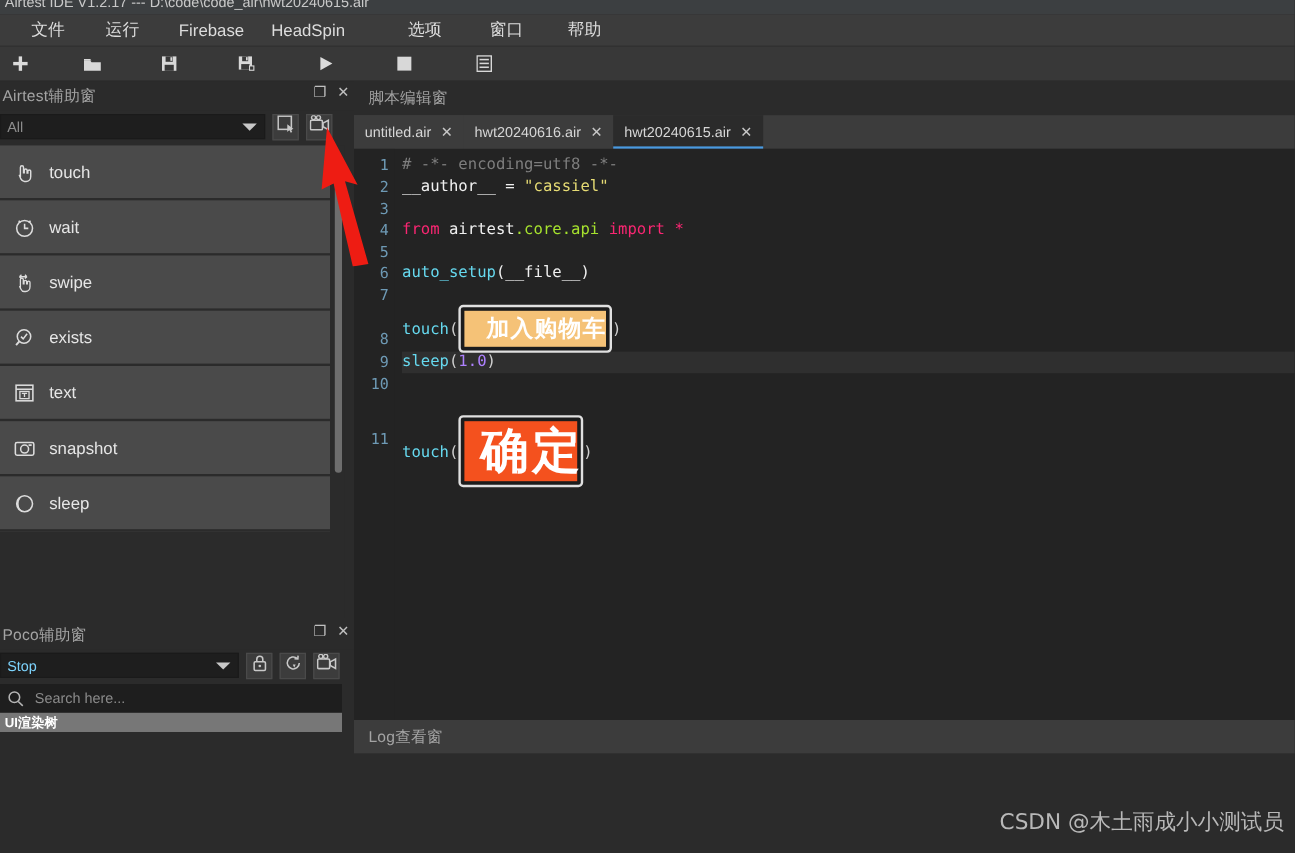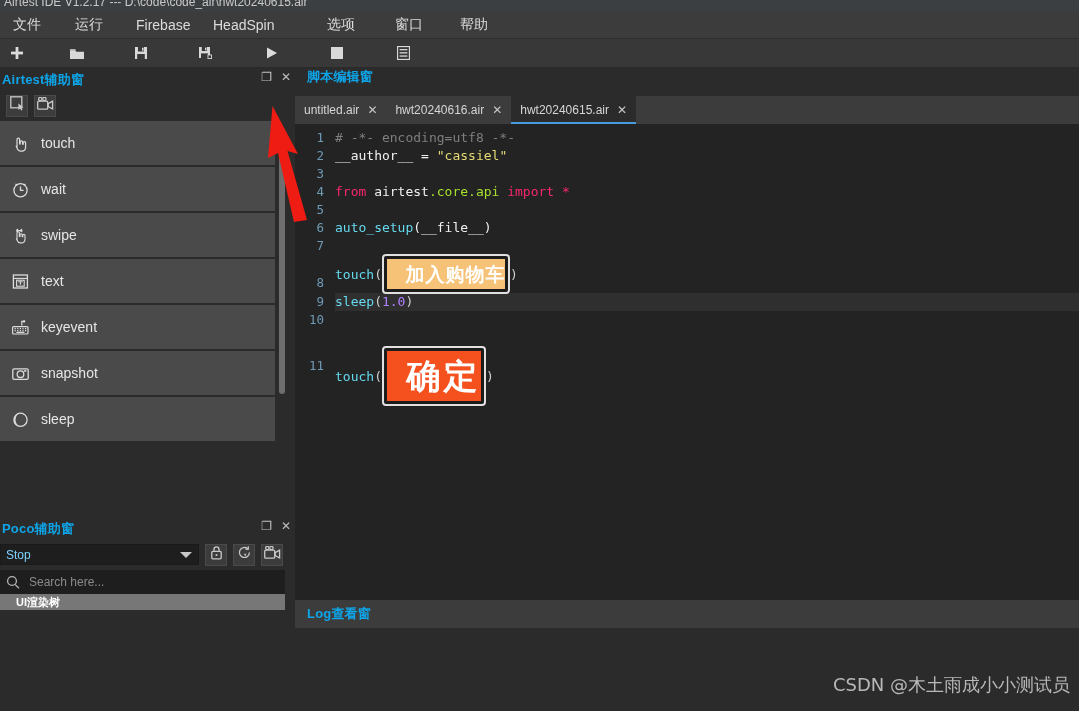--- a/index.html
+++ b/index.html
@@ -21,21 +21,21 @@
   }
   .titlebar span{ position:relative; top:-4px; }
 
   
   .menubar{
     position:absolute; left:0; top:12px; width:1079px; height:27px;
     background:#3c3c3c; border-bottom:1px solid #2e2e2e;
     display:flex; align-items:center;
   }
   .menu-item{
-    color:#dcdcdc; font-size:14px; padding:4px 0; margin:3px;
+    color:#dcdcdc; font-size:14px; padding:4px 0; margin:16px;
     white-space:nowrap; cursor:default;
   }
 
   
   .toolbar{
     position:absolute; left:0; top:39px; width:1079px; height:29px;
     background:#383838; border-bottom:1px solid #2a2a2a;
     display:flex; align-items:center;
   }
   .tb-btn{
@@ -50,21 +50,21 @@
     background:#2b2b2b;
   }
 
   
   .panel-head{
     height:24px; background:#2b2b2b;
     display:flex; align-items:center; position:relative;
     padding-left:2px;
   }
   .panel-title{
-    color:#0ea5e9; font-size:13px; font-weight:bold; letter-spacing:.2px;
+    color:#a3a3a3; font-size:13px; font-weight:normal; letter-spacing:.2px;
   }
   .panel-btns{ position:absolute; right:4px; top:3px; display:flex; gap:9px; align-items:center;}
   .pb{ color:#c0c0c0; font-size:12px; line-height:12px; cursor:default; }
 
   
   .airtest-panel{ position:absolute; left:0; top:68px; width:295px; height:447px; }
   .combo-row{
     position:absolute; left:0; top:24px; width:295px; height:27px;
     display:flex; align-items:center;
   }
@@ -121,32 +121,32 @@
   }
   .search-row .sq{ margin-right:9px; display:flex; }
   .search-input{
     background:transparent;border:0;outline:0;color:#cfcfcf;font-size:12px;
     font-family:inherit; width:220px;
   }
   .search-input::placeholder{ color:#8b8b8b; }
   .tree-row{
     position:absolute; left:0; top:77px; width:285px; height:16px;
     background:#777777; color:#ffffff; font-size:11px; font-weight:bold;
-    display:flex; align-items:center; padding-left:16px; cursor:default;
+    display:flex; align-items:center; padding-left:4px; cursor:default;
   }
   .poco-body{
     position:absolute; left:0; top:93px; width:285px; height:101px; background:#2b2b2b;
   }
 
   
   .right-col{ position:absolute; left:295px; top:68px; width:784px; height:643px; background:#2b2b2b; }
 
   .editor-head{
     position:absolute; left:0; top:0; width:784px; height:28px;
-    display:flex; padding-left:12px;
+    display:flex; align-items:center; padding-left:12px;
   }
   .editor-head .panel-title{ font-size:13px; }
 
   .tabbar{
     position:absolute; left:0; top:28px; width:784px; height:28px;
     background:#3c3c3c; display:flex; align-items:flex-end;
   }
   .tab{
     height:28px; display:flex; align-items:center; padding:12px 9px;
     color:#d6d6d6; font-size:12px; cursor:default; position:relative;
@@ -195,21 +195,21 @@
   .imgtok .inner{
     display:flex; align-items:center; justify-content:center;
     font-family:"DejaVu Sans","Liberation Sans",sans-serif;
     color:#ffffff; font-weight:bold;padding-left:19px;
   }
   .tok-cart .inner{
     width:118px; height:30px; background:#f5c277; font-size:19px; letter-spacing:1px;
   }
   .tok-ok{ }
   .tok-ok .inner{
-    width:94px; height:50px; background:#f4511e; font-size:34px; letter-spacing:3px;
+    width:94px; height:50px; background:#f4511e; font-size:40px; letter-spacing:3px;
   }
 
   .log-head{
     position:absolute; left:0; top:532px; width:784px; height:28px;
     background:#3c3c3c; display:flex; align-items:center; padding-left:12px;
   }
   .log-body{
     position:absolute; left:0; top:560px; width:784px; height:151px; background:#2b2b2b;
   }
 
@@ -312,20 +312,24 @@
     <div class="airtest-panel" style="top:0;">
       <div class="panel-head">
         <span class="panel-title">Airtest辅助窗</span>
         <span class="panel-btns">
           <span class="pb">❐</span>
           <span class="pb">✕</span>
         </span>
       </div>
 
       <div class="combo-row">
+        <div class="combo">
+          <span>All</span>
+          <span class="caret"></span>
+        </div>
         <div class="icon-btn">
           <span>
             <svg width="15" height="15" viewBox="0 0 15 15">
                 <rect x="0.8" y="0.8" width="11" height="11" fill="none" stroke="#c8c8c8" stroke-width="1.3"></rect>
                 <path d="M8.4 7.5 L8.4 14 L10.1 12.4 L11.3 14.6 L12.5 13.9 L11.3 11.8 L13.6 11.6 Z" fill="#c8c8c8"></path>
               </svg>
           </span>
         </div>
         <div class="icon-btn">
           <span>
@@ -364,43 +368,43 @@
         <div class="action-item">
           <span class="ai-ico">
             <svg width="19" height="19" viewBox="0 0 19 19">
                 <path d="M6 14 V7 a1.2 1.2 0 0 1 2.4 0 V10.5 h.6 V8.8 a1.1 1.1 0 0 1 2.2 0 v1.8 h.6 V9.4 a1.1 1.1 0 0 1 2.2 0 v3.6 c0 2.2-1.5 3.9-3.6 3.9 H9.2 c-1.5 0-2.2-.7-2.7-1.9 L5.2 12.4" fill="none" stroke="#dcdcdc" stroke-width="1.1"></path>
                 <path d="M5.2 4.6 H11.4 M5.2 4.6 L6.9 3 M5.2 4.6 L6.9 6.2 M11.4 4.6 L9.8 3 M11.4 4.6 L9.8 6.2" stroke="#dcdcdc" stroke-width="1.1" fill="none"></path>
               </svg>
           </span>
           <span>swipe</span>
         </div>
 
+        <div class="action-item">
+          <span class="ai-ico">
+            <svg width="19" height="19" viewBox="0 0 19 19">
+                <circle cx="9" cy="8.4" r="5.6" fill="none" stroke="#dcdcdc" stroke-width="1.3"></circle>
+                <path d="M5.1 12.5 L2.4 15.6" stroke="#dcdcdc" stroke-width="1.6"></path>
+                <path d="M6.5 8.5 L8.3 10.4 L11.6 6.2" fill="none" stroke="#dcdcdc" stroke-width="1.3"></path>
+              </svg>
+          </span>
+          <span>exists</span>
+        </div>
 
         <div class="action-item">
           <span class="ai-ico">
             <svg width="19" height="19" viewBox="0 0 19 19">
                 <rect x="2.4" y="3" width="14" height="13" fill="none" stroke="#dcdcdc" stroke-width="1.3"></rect>
                 <path d="M2.4 6.4 H16.4" stroke="#dcdcdc" stroke-width="1.1"></path>
                 <rect x="5.6" y="8.2" width="7.6" height="6" fill="none" stroke="#dcdcdc" stroke-width="1.1"></rect>
                 <path d="M7.2 9.8 H11.6 M9.4 9.8 V12.8" stroke="#dcdcdc" stroke-width="1.1"></path>
               </svg>
           </span>
           <span>text</span>
         </div>
 
-        <div class="action-item">
-          <span class="ai-ico">
-            <svg width="19" height="19" viewBox="0 0 19 19">
-                <rect x="1.6" y="8.6" width="15.4" height="7.4" rx="1" fill="none" stroke="#dcdcdc" stroke-width="1.2"></rect>
-                <path d="M3.6 10.6 h1.2 M6.2 10.6 h1.2 M8.8 10.6 h1.2 M11.4 10.6 h1.2 M14 10.6 h1.2 M3.6 12.6 h1.2 M6.2 12.6 h1.2 M8.8 12.6 h1.2 M11.4 12.6 h1.2 M14 12.6 h1.2 M5.4 14.4 h8" stroke="#dcdcdc" stroke-width="1.1"></path>
-                <path d="M10.8 7.6 V3.4 H14 M14 3.4 L12.6 2.2 M14 3.4 L12.6 4.6" fill="none" stroke="#dcdcdc" stroke-width="1.2"></path>
-              </svg>
-          </span>
-          <span>keyevent</span>
-        </div>
 
         <div class="action-item">
           <span class="ai-ico">
             <svg width="19" height="19" viewBox="0 0 19 19">
                 <rect x="1.8" y="4.8" width="15.4" height="10.6" rx="1.4" fill="none" stroke="#dcdcdc" stroke-width="1.3"></rect>
                 <circle cx="9.5" cy="10.2" r="3.3" fill="none" stroke="#dcdcdc" stroke-width="1.3"></circle>
                 <rect x="12.8" y="6.2" width="2.6" height="1.5" fill="#dcdcdc"></rect>
               </svg>
           </span>
           <span>snapshot</span>

